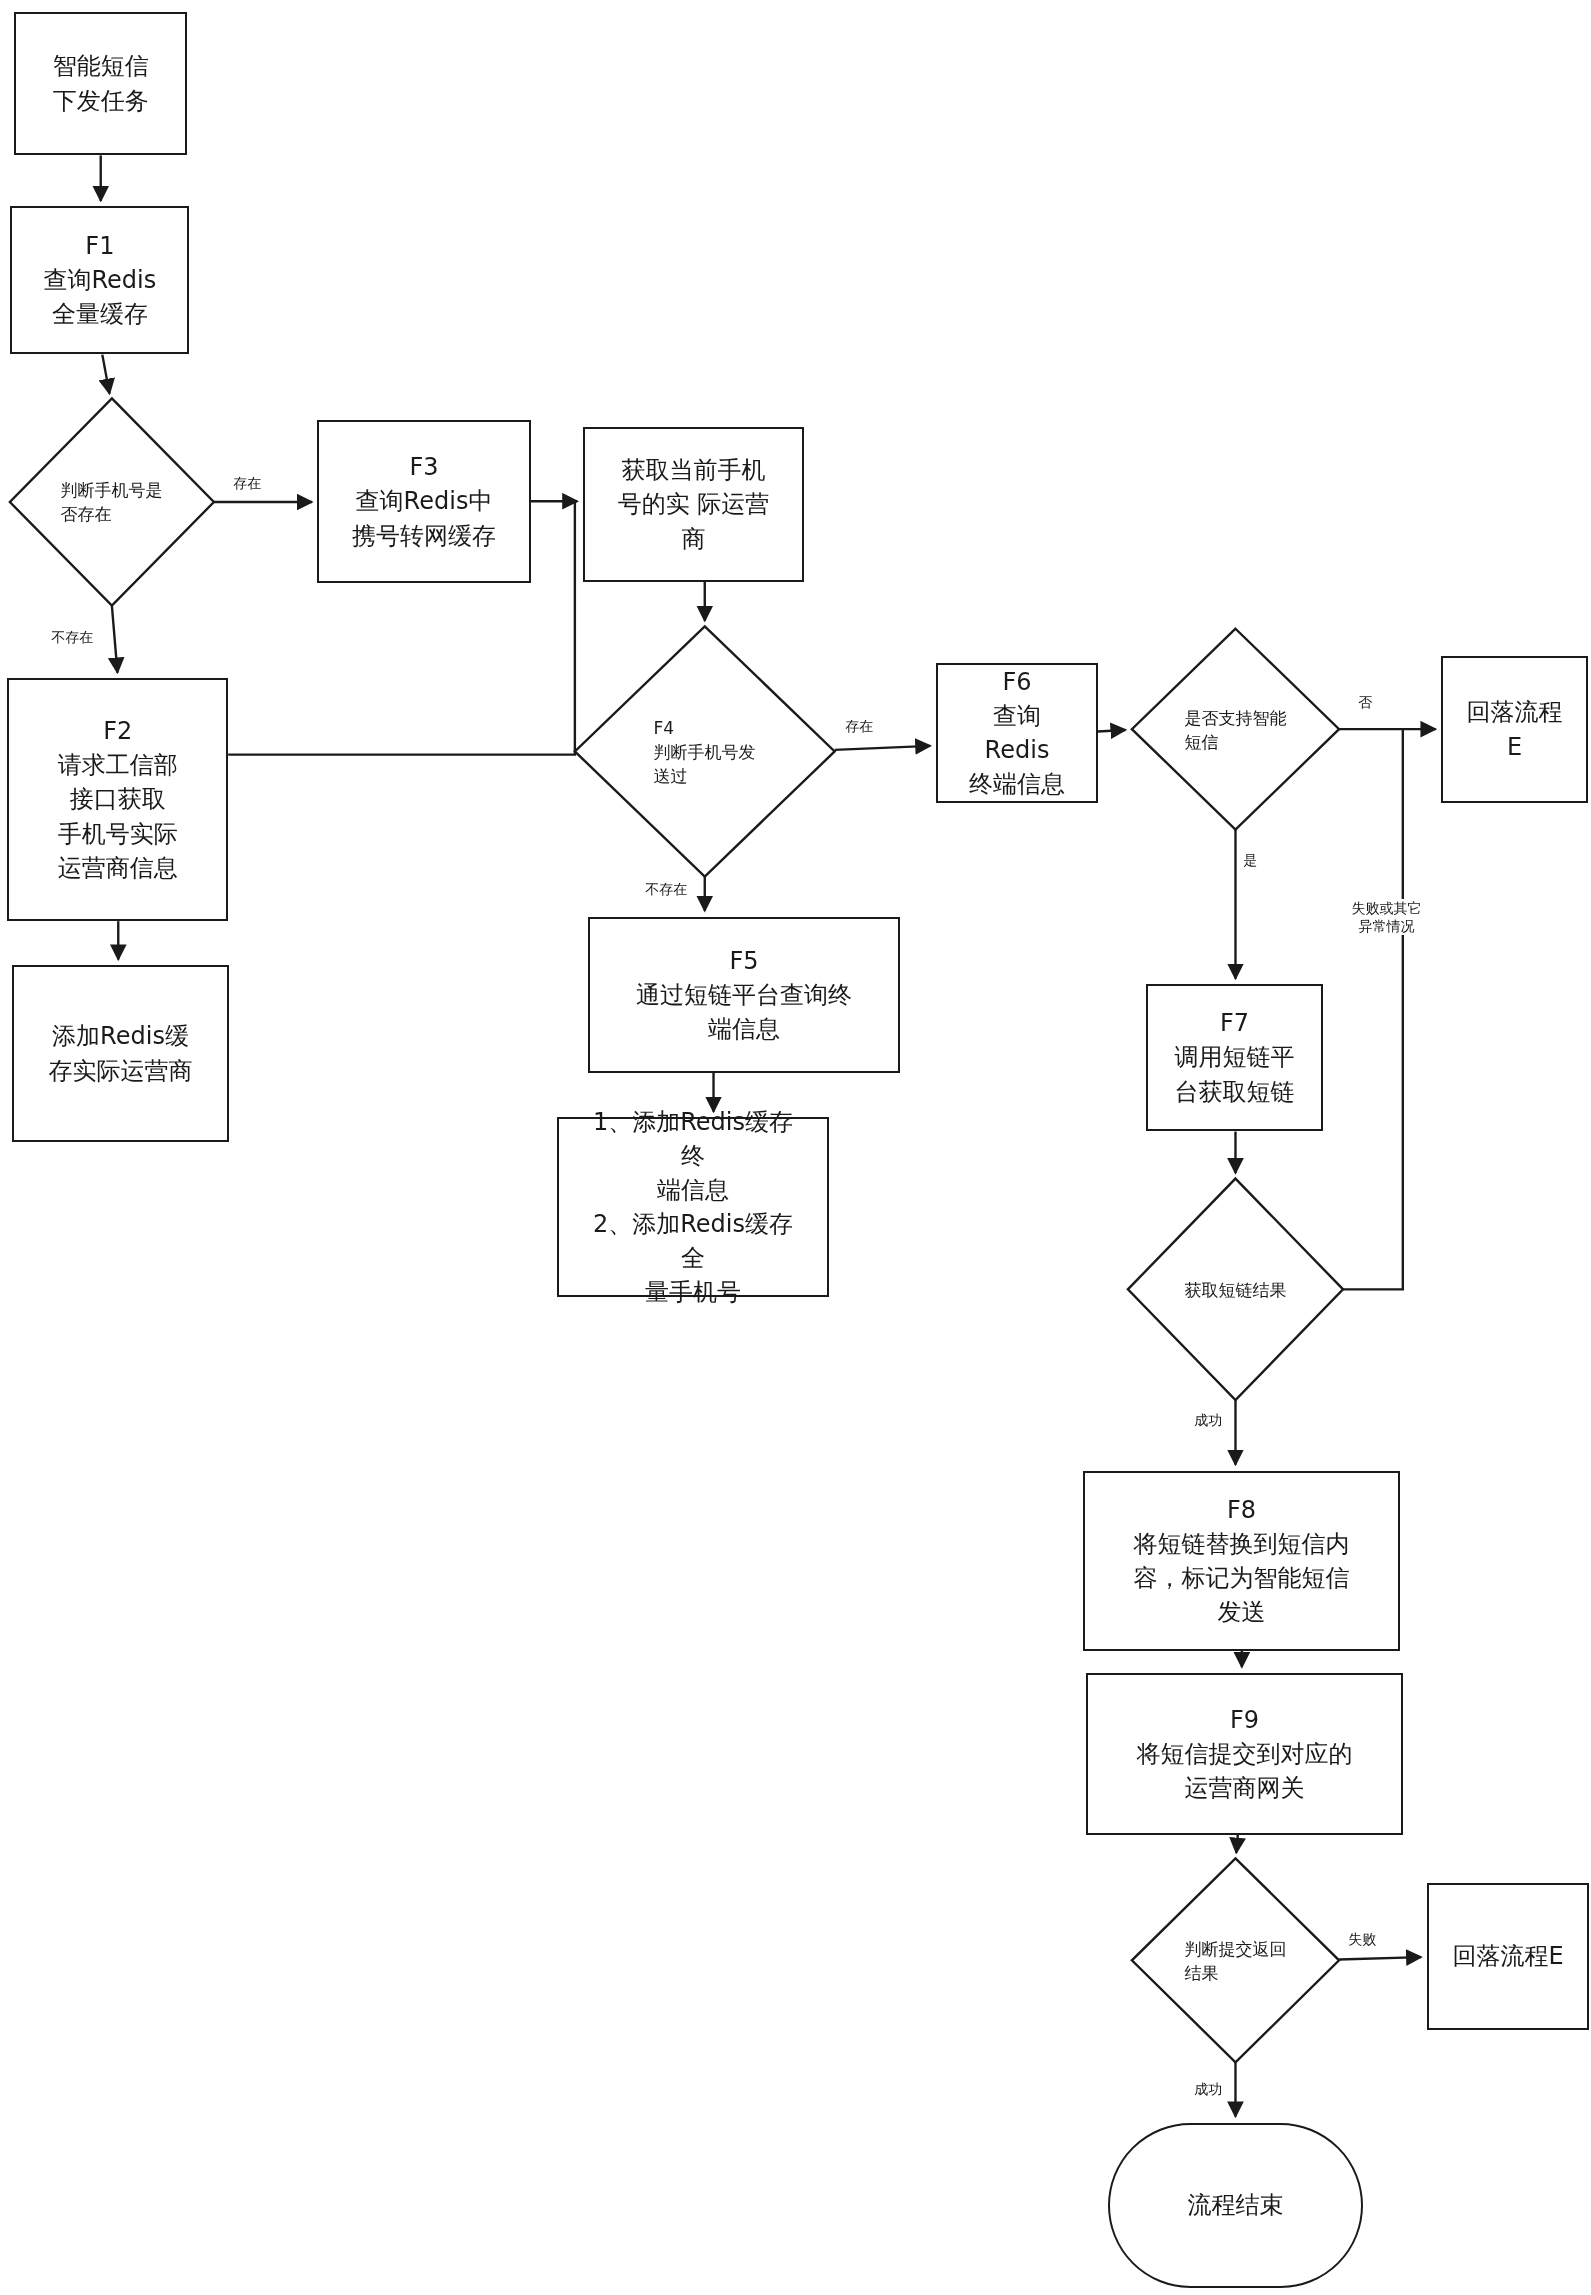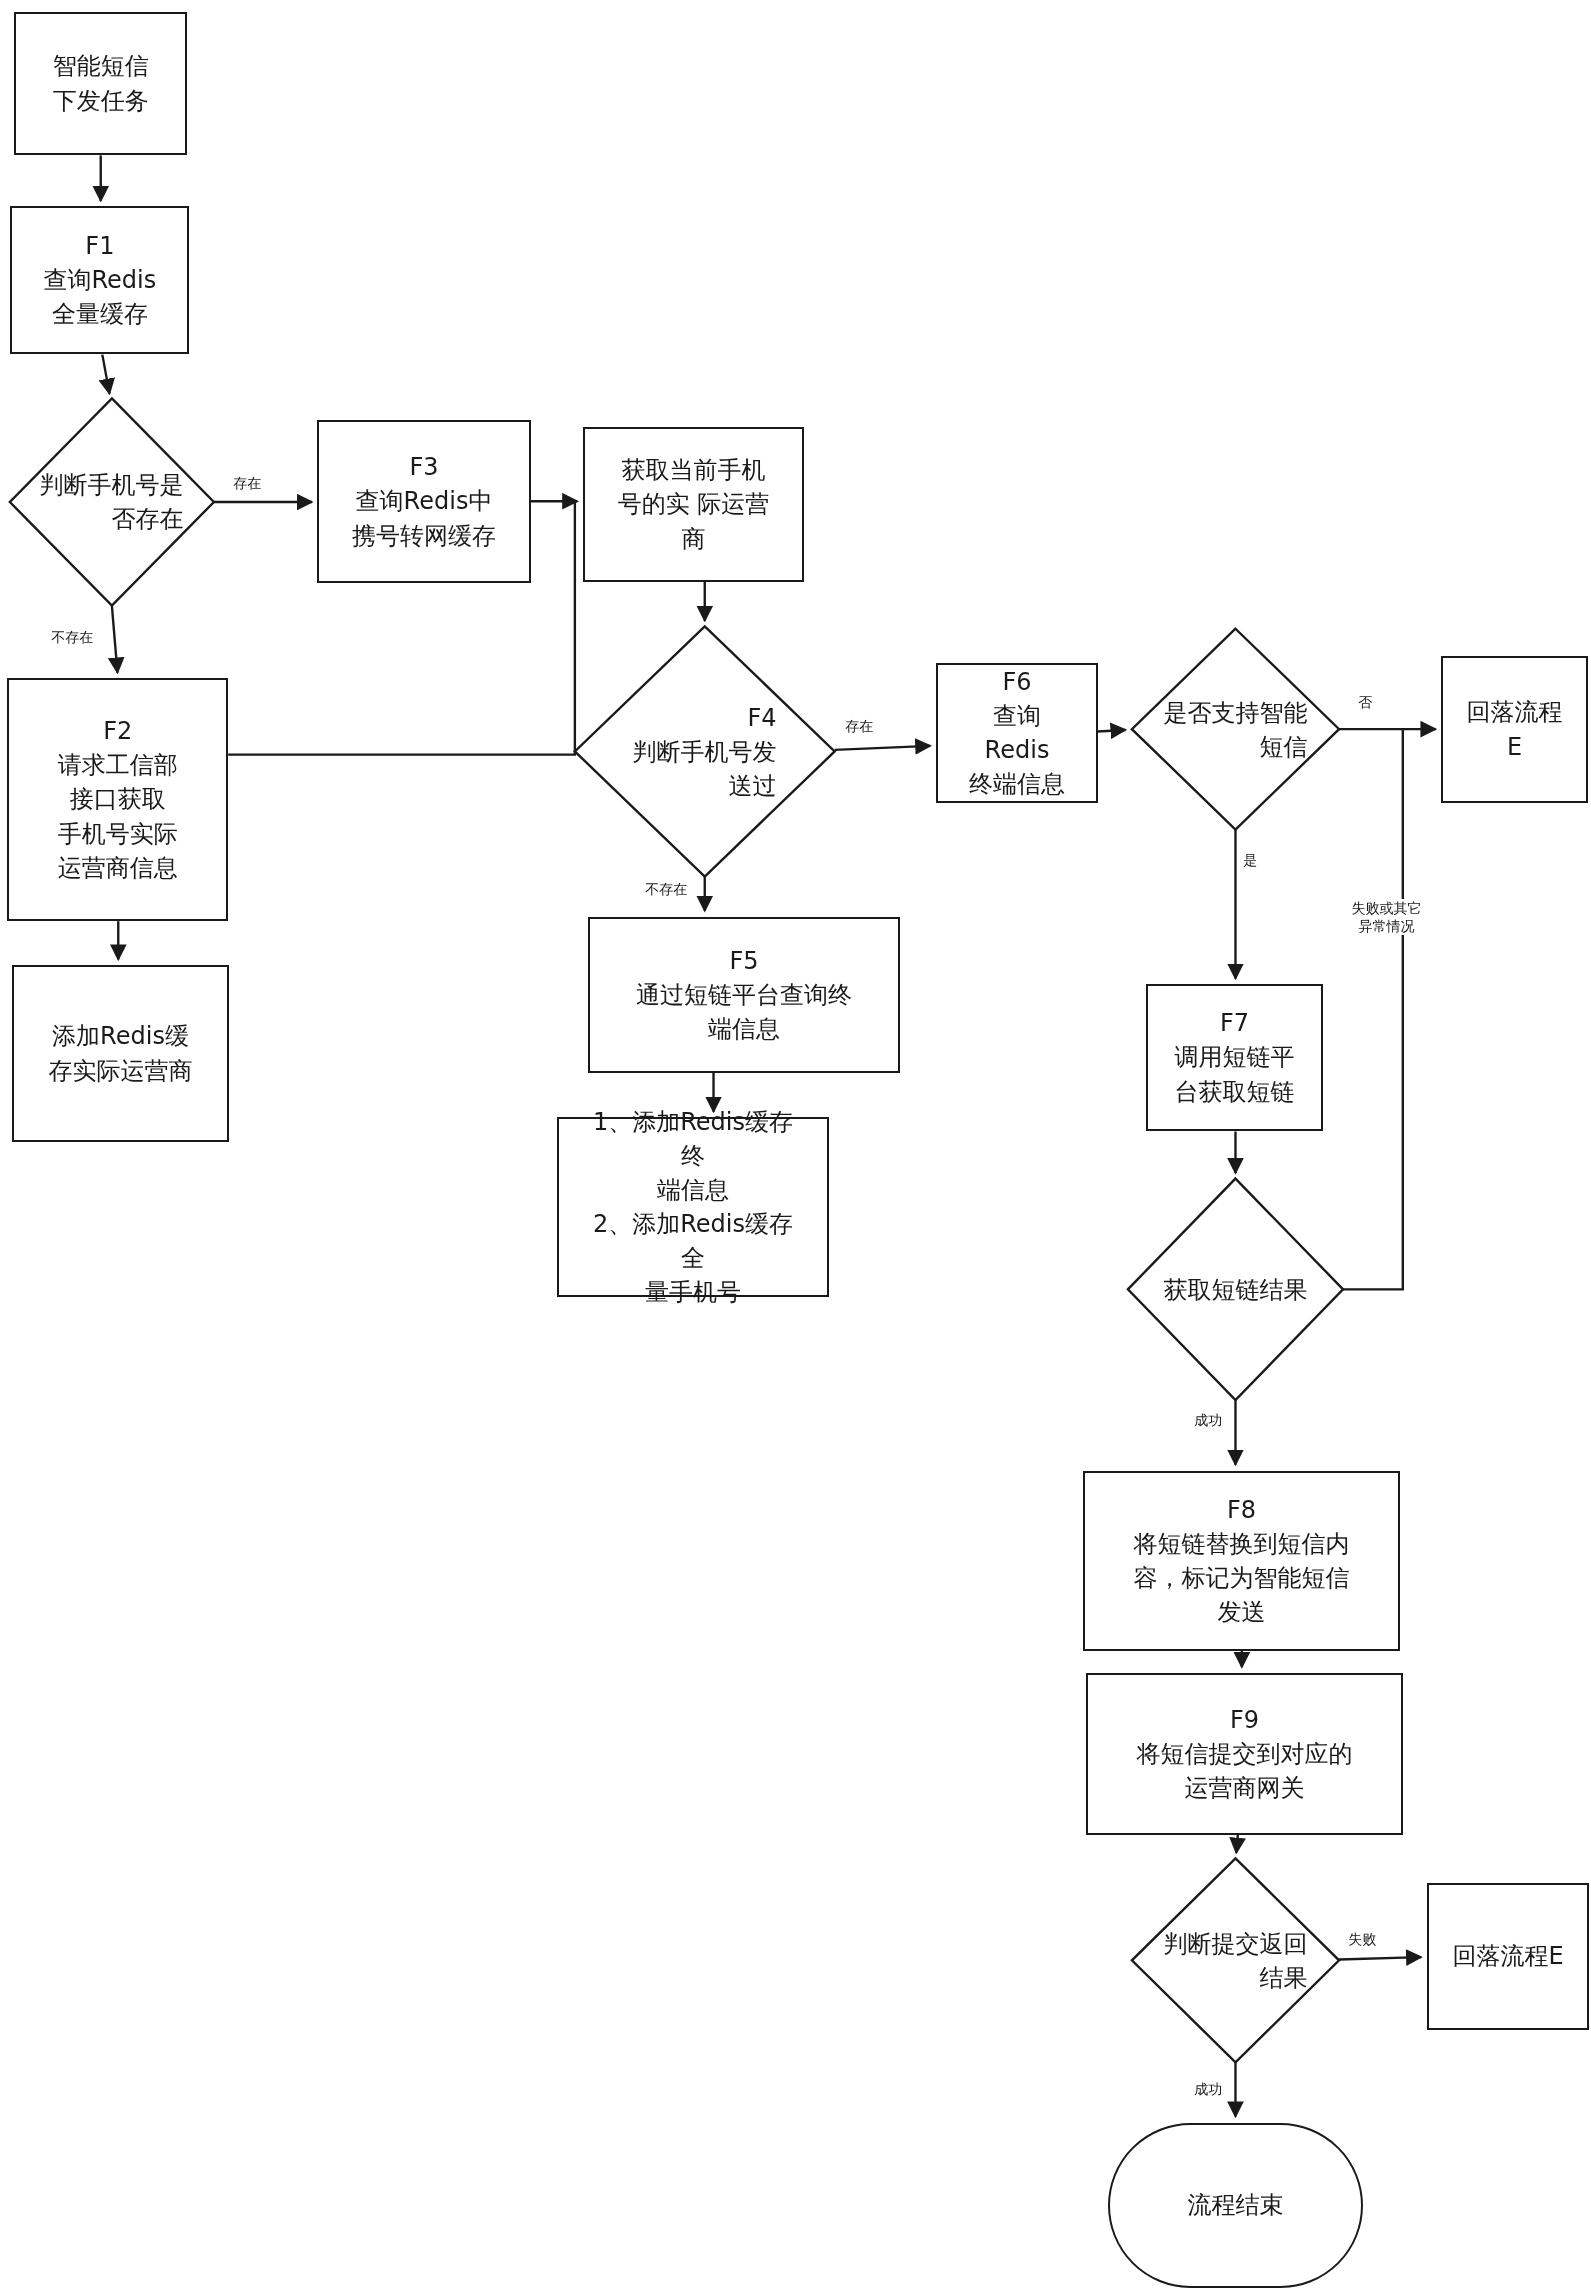--- a/index.html
+++ b/index.html
@@ -11,21 +11,21 @@
   .diamond { fill:#ffffff; stroke:#1a1a1a; stroke-width:3; }
   .node {
     position:absolute; border:2.4px solid #1a1a1a; background:#ffffff;
     display:flex; align-items:center; justify-content:center;
     text-align:center; font-size:24px; line-height:1.42;
     white-space:pre-line; padding:23px; z-index:1;
   }
   .terminator { border-radius:88px; }
   .diamond-label {
     position:absolute; display:flex; align-items:center; justify-content:center;
-    text-align:right; font-size:24px; line-height:1.42; white-space:pre-line; z-index:1;
+    text-align:left; font-size:17px; line-height:1.42; white-space:pre-line; z-index:1;
   }
   .edge-label {
     position:absolute; font-size:14px; line-height:1.3; background:#ffffff;
     padding:0 3.2px; text-align:center; white-space:pre-line; z-index:2;
   }
 </style>
 </head>
 <body>
 
 <div class="canvas">

